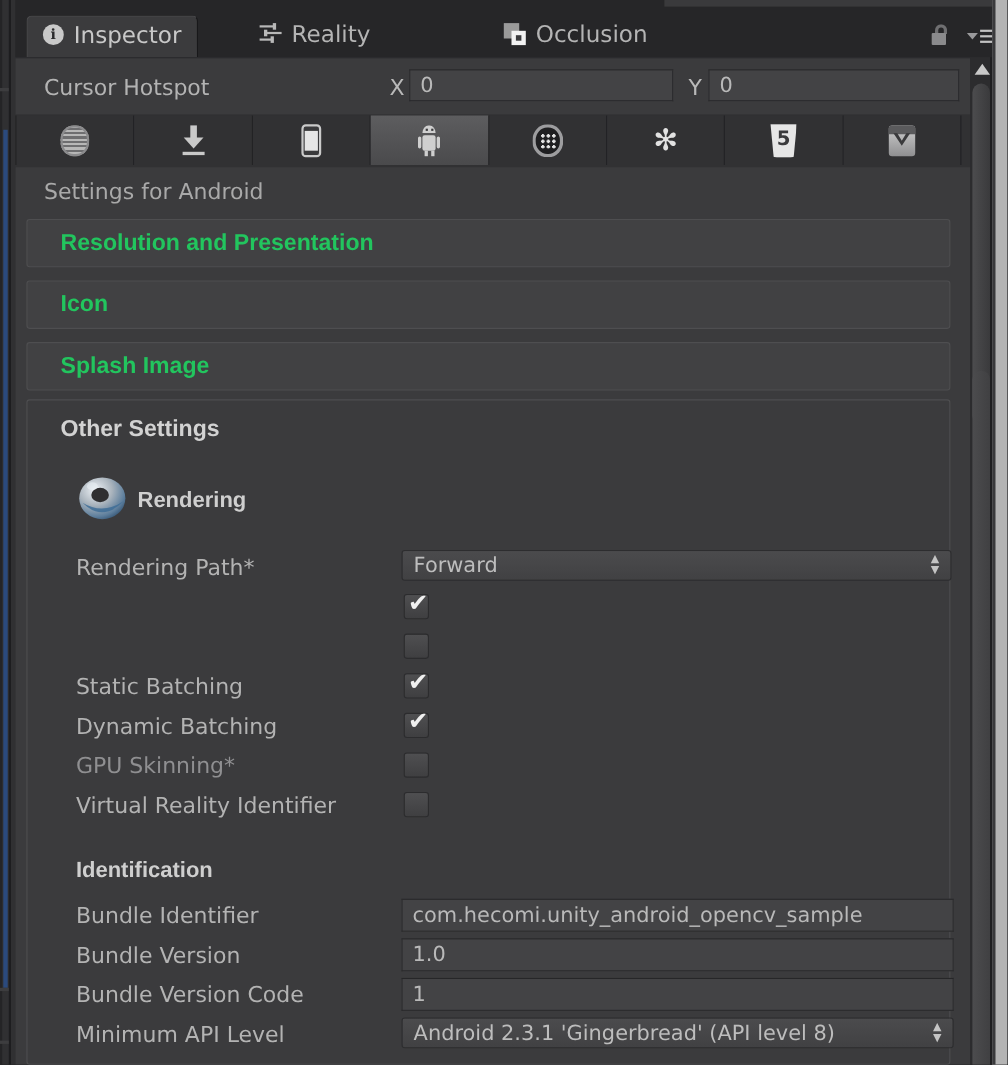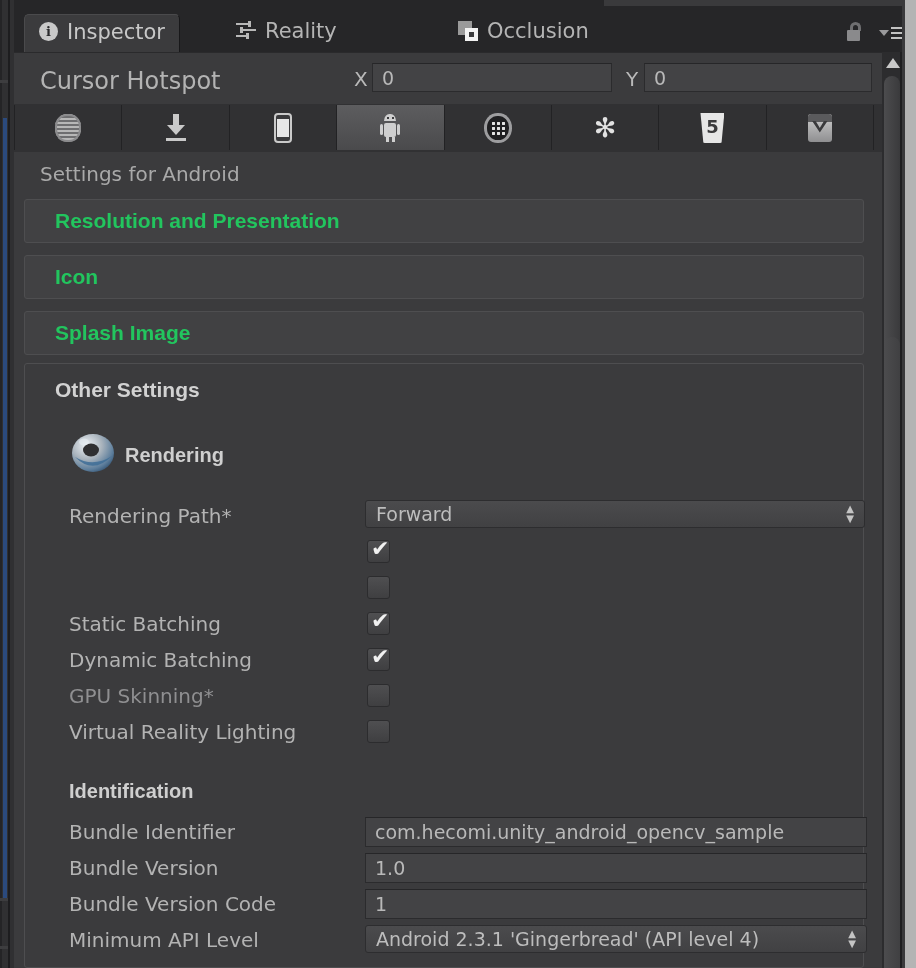--- a/index.html
+++ b/index.html
@@ -72,21 +72,21 @@
       border-left: 5px solid transparent; border-right: 5px solid transparent; border-top: 6px solid #9a9a9c; }
   .menu-icon i { position: absolute; left: 12px; width: 17px; height: 2px; background: #c2c2c2; }
   .menu-icon .m1 { top: 1px; } .menu-icon .m2 { top: 6px; } .menu-icon .m3 { top: 11px; }
 
   
   .body-panel { position: absolute; left: 14px; top: 52px; width: 868px; height: 916px; background: #3b3b3d; }
   .body-panel .topline { position: absolute; left: 0; top: 0; width: 868px; height: 1px; background: #2a2a2c; }
 
   
   .row-hotspot { position: absolute; left: 0; top: 3px; width: 868px; height: 44px; }
-  .row-hotspot .lbl { position: absolute; left: 26px; top: 12px; font-size: 24px; color: #b3b3b3; }
+  .row-hotspot .lbl { position: absolute; left: 26px; top: 12px; font-size: 20px; color: #b3b3b3; }
   .axis-lbl { position: absolute; top: 12px; font-size: 20px; color: #b9b9b9; }
 
   .field {
     position: absolute; background: #434345;
     border: 1px solid #2b2b2d; border-top-color: #262628;
     color: #b9b9b9; font-size: 19px;
     display: flex; align-items: center; padding-left: 9px;
   }
 
   
@@ -354,37 +354,37 @@
       </div>
 
       <span class="prop-label" style="left:44px; top:284px">Dynamic Batching</span>
       <div class="cbox" style="left:342px; top:284px">
         <span class="tick">✔</span>
       </div>
 
       <span class="prop-label dim" style="left:44px; top:320px">GPU Skinning*</span>
       <div class="cbox" style="left:342px; top:320px"></div>
 
-      <span class="prop-label" style="left:44px; top:356px">Virtual Reality Lighting</span>
+      <span class="prop-label" style="left:44px; top:356px">Virtual Reality Identifier</span>
       <div class="cbox" style="left:342px; top:356px"></div>
 
       <span class="sub-title" style="left:44px; top:416px">Identification</span>
 
       <span class="prop-label" style="left:44px; top:456px">Bundle Identifier</span>
       <span class="field" style="left:340px; top:453px; width:502px; height:30px">com.hecomi.unity_android_opencv_sample</span>
 
       <span class="prop-label" style="left:44px; top:492px">Bundle Version</span>
       <span class="field" style="left:340px; top:489px; width:502px; height:30px">1.0</span>
 
       <span class="prop-label" style="left:44px; top:528px">Bundle Version Code</span>
       <span class="field" style="left:340px; top:525px; width:502px; height:30px">1</span>
 
       <span class="prop-label" style="left:44px; top:564px">Minimum API Level</span>
       <div class="dropdown" style="left:340px; top:561px; width:502px">
-        <span>Android 2.3.1 'Gingerbread' (API level 4)</span>
+        <span>Android 2.3.1 'Gingerbread' (API level 8)</span>
         <span class="arrows">▲<br>▼</span>
       </div>
     </div>
   </div>
 
   <div class="scrollbar">
     <div class="uparrow"></div>
     <div class="thumb-top"></div>
     <div class="thumb-bot"></div>
     <div class="rail-r"></div>

